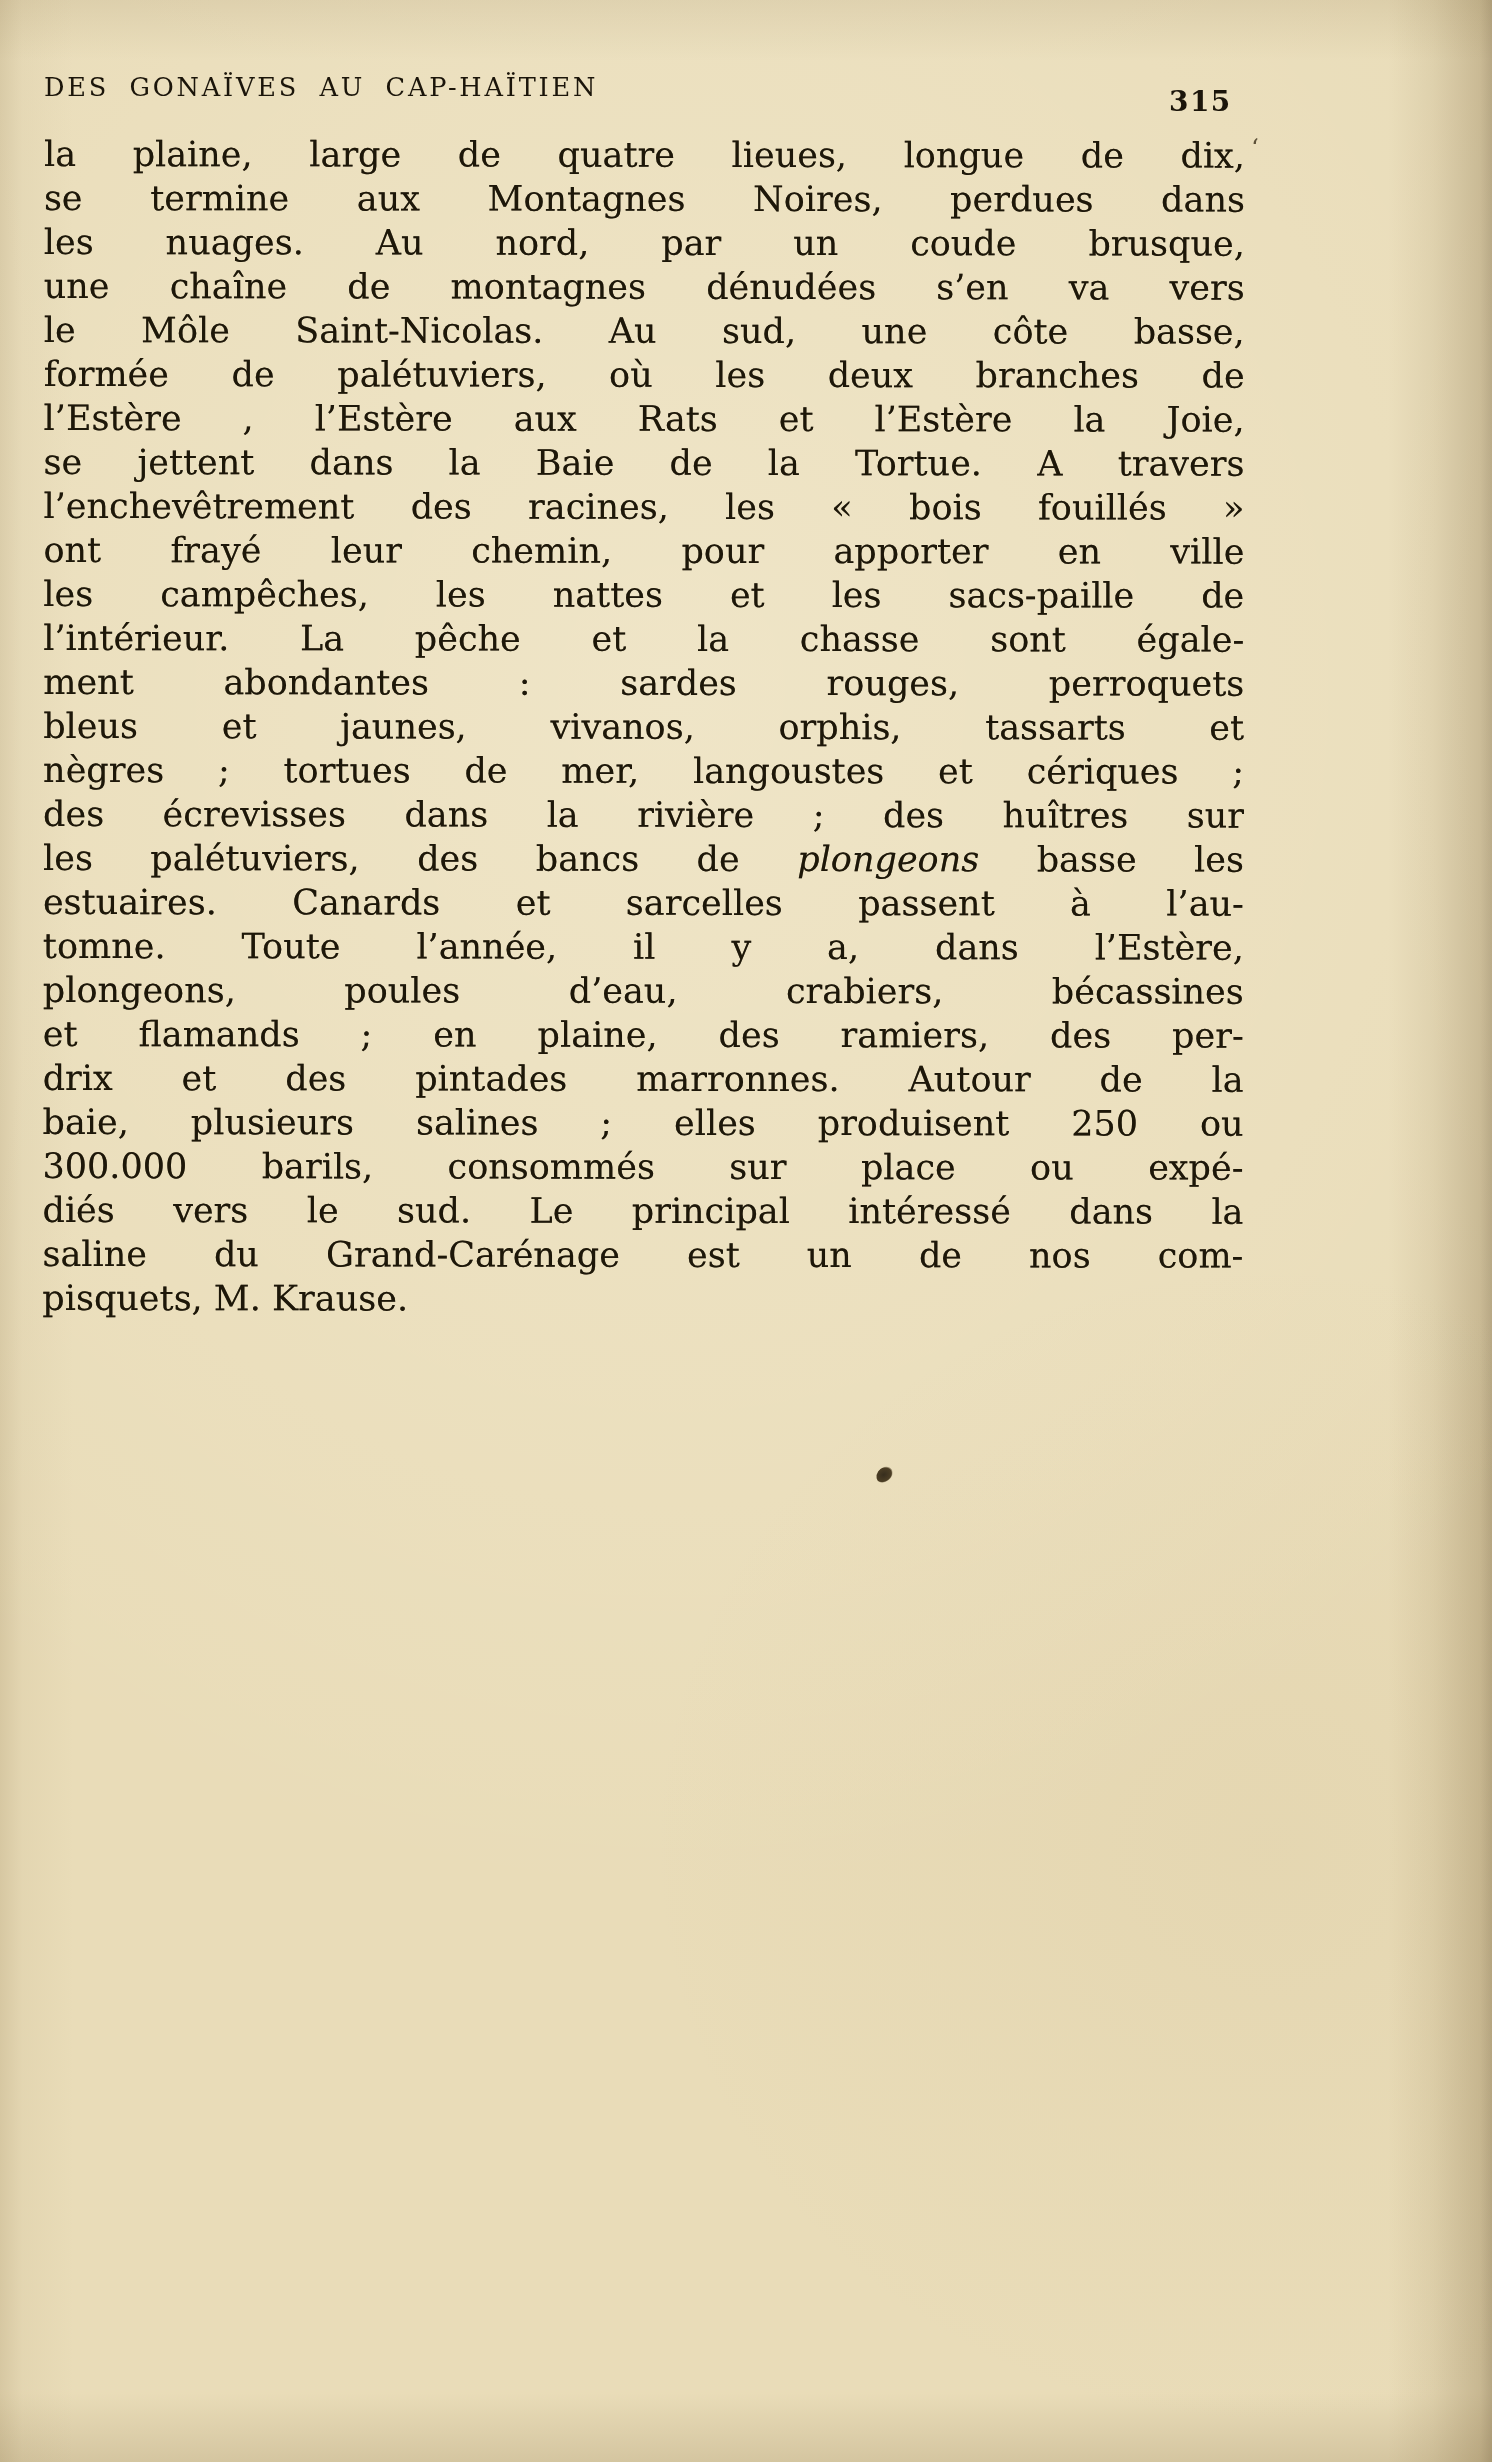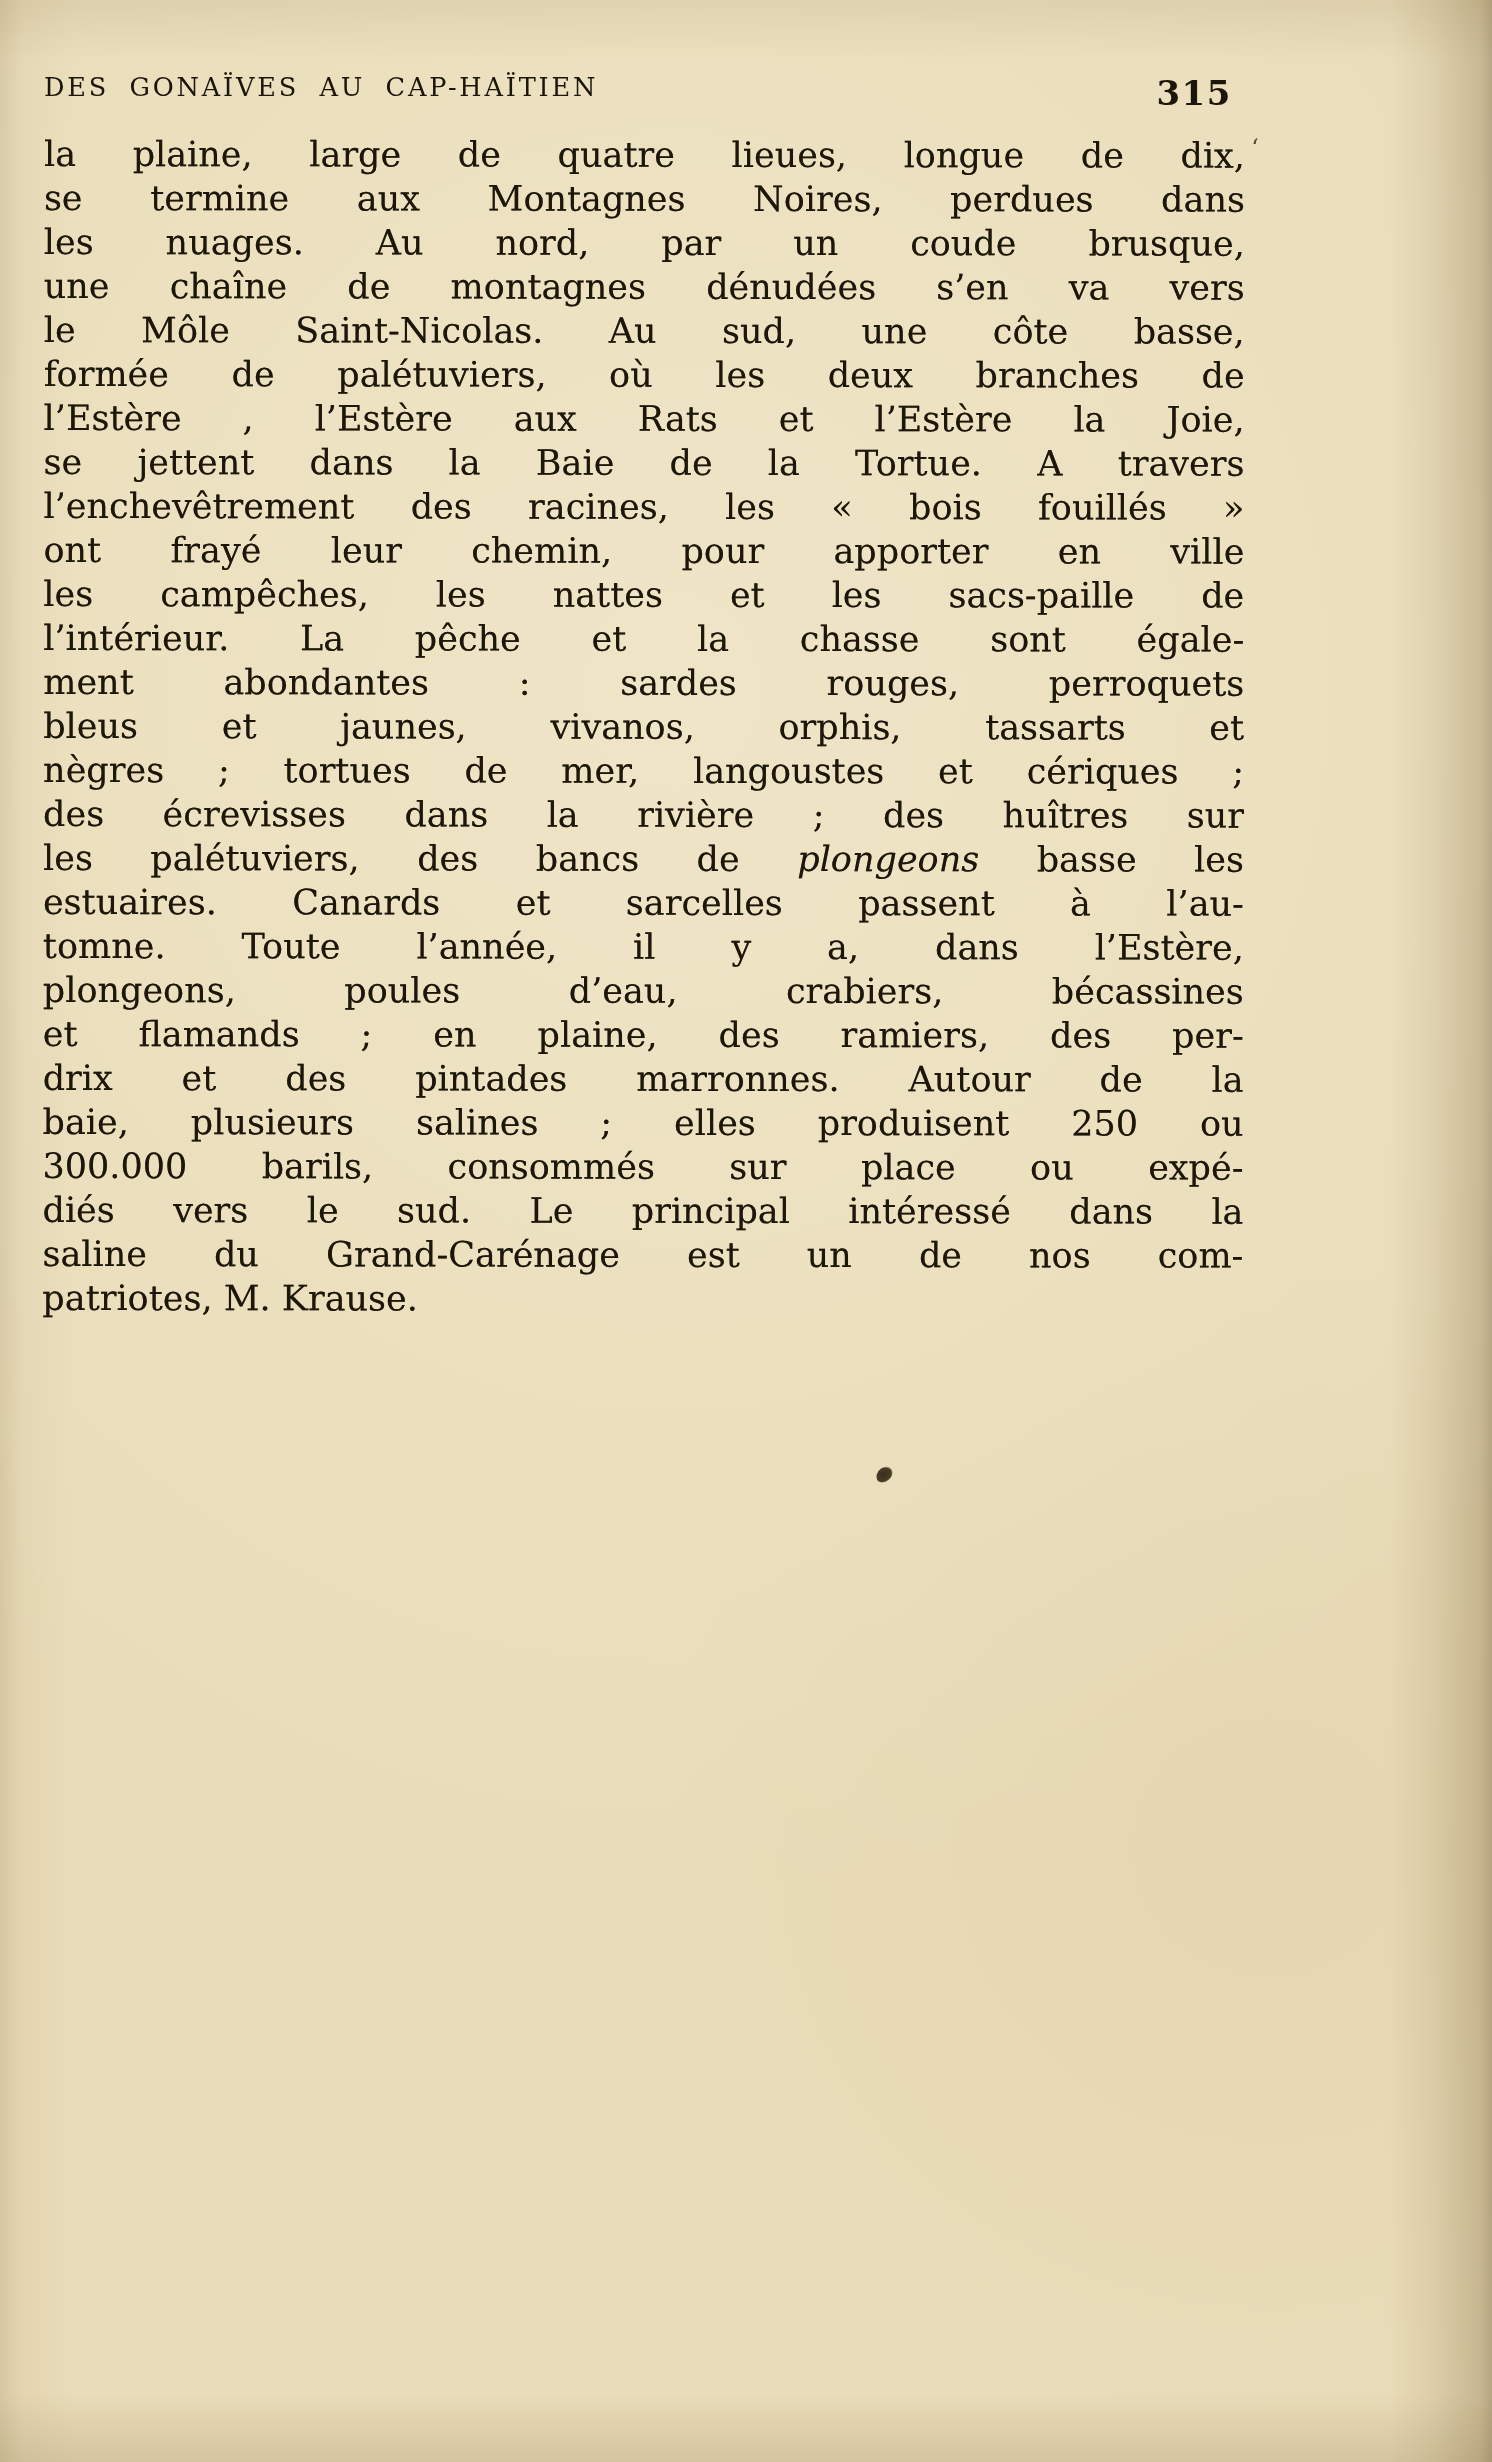--- a/index.html
+++ b/index.html
@@ -32,23 +32,23 @@
     text-align: left;
     font-weight: normal;
     font-size: 25.6px;
     letter-spacing: 2.8px;
     word-spacing: 9.5px;
     color: #1b150a;
   }
   .page-number {
     position: absolute;
     right: 13.3px;
-    top: 1px;
+    top: 13px;
     font-weight: bold;
-    font-size: 34px;
+    font-size: 28px;
     letter-spacing: 1.4px;
     color: #1b150a;
   }
 
   .body-text {
     position: absolute;
     top: 132px;
     left: 44px;
     width: 1201px;
     font-size: 35px;
@@ -118,19 +118,19 @@
       <div class="line"><span>les palétuviers, des bancs de </span><span class="italic">plongeons</span><span> basse les</span></div>
       <div class="line"><span>estuaires. Canards et sarcelles passent à l’au-</span></div>
       <div class="line"><span>tomne. Toute l’année, il y a, dans l’Estère,</span></div>
       <div class="line"><span>plongeons, poules d’eau, crabiers, bécassines</span></div>
       <div class="line"><span>et flamands ; en plaine, des ramiers, des per-</span></div>
       <div class="line"><span>drix et des pintades marronnes. Autour de la</span></div>
       <div class="line"><span>baie, plusieurs salines ; elles produisent 250 ou</span></div>
       <div class="line"><span>300.000 barils, consommés sur place ou expé-</span></div>
       <div class="line"><span>diés vers le sud. Le principal intéressé dans la</span></div>
       <div class="line"><span>saline du Grand-Carénage est un de nos com-</span></div>
-      <div class="line last"><span>patriotes, M. Krause.</span></div>
+      <div class="line last"><span>pisquets, M. Krause.</span></div>
     </div>
 
   <div class="ink-mark"></div>
 
 </div>
 
 
 </body></html>

